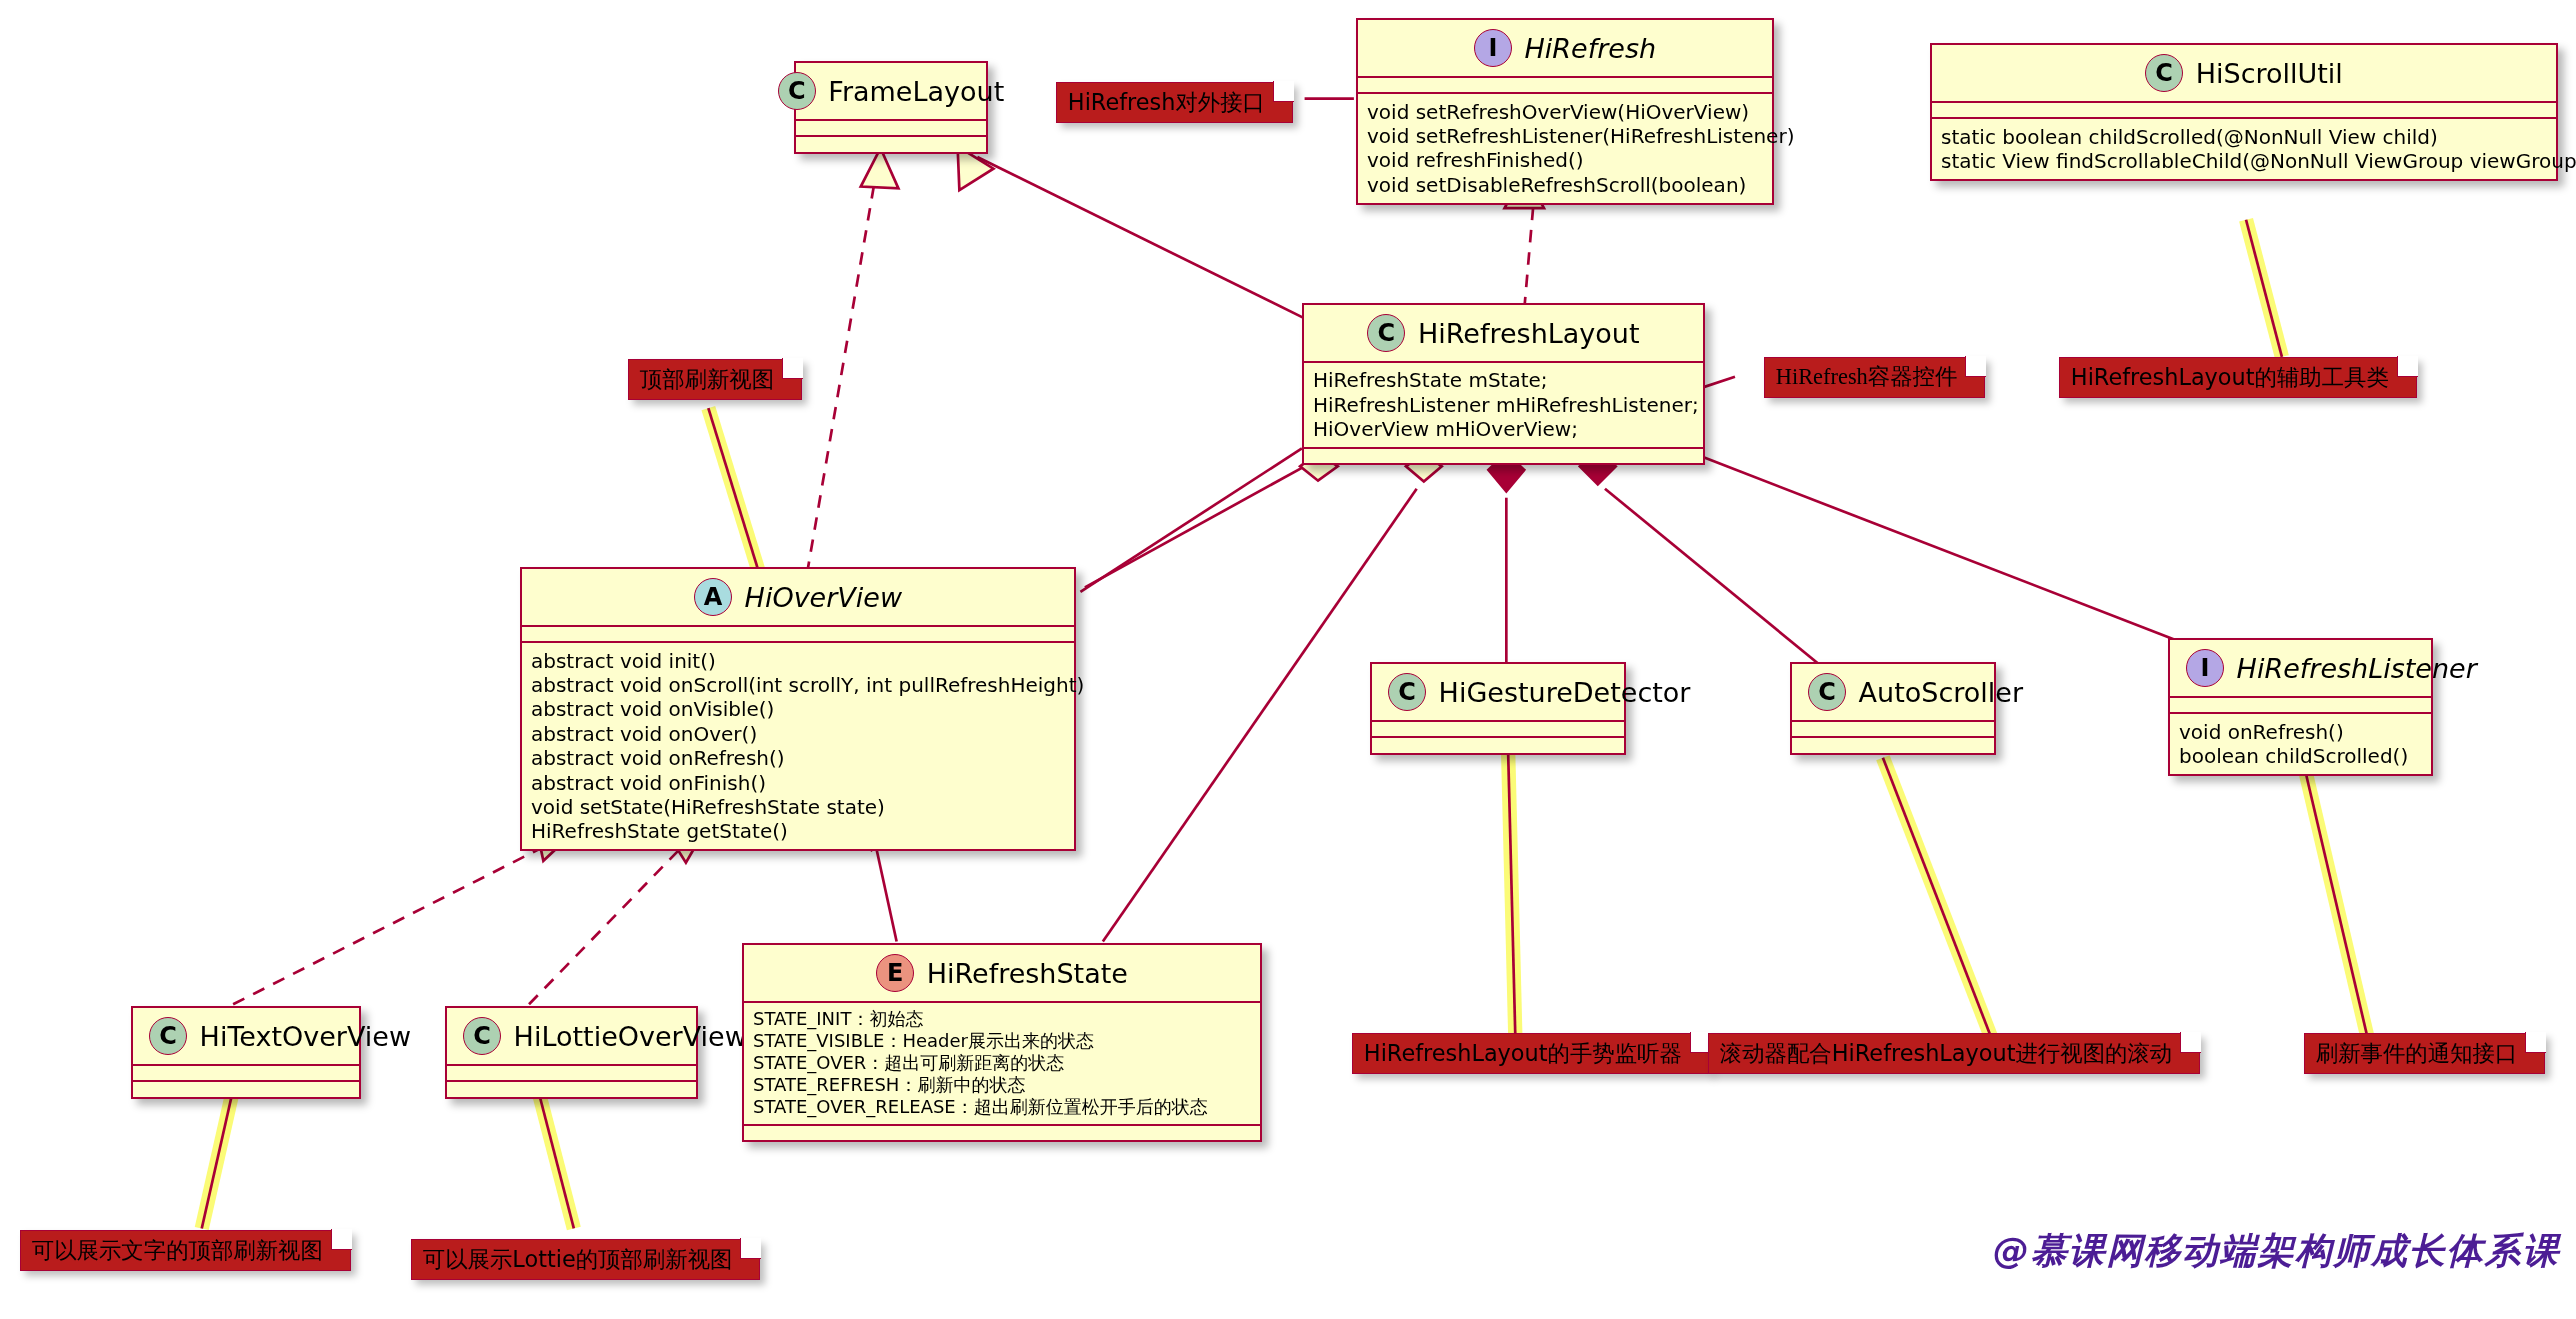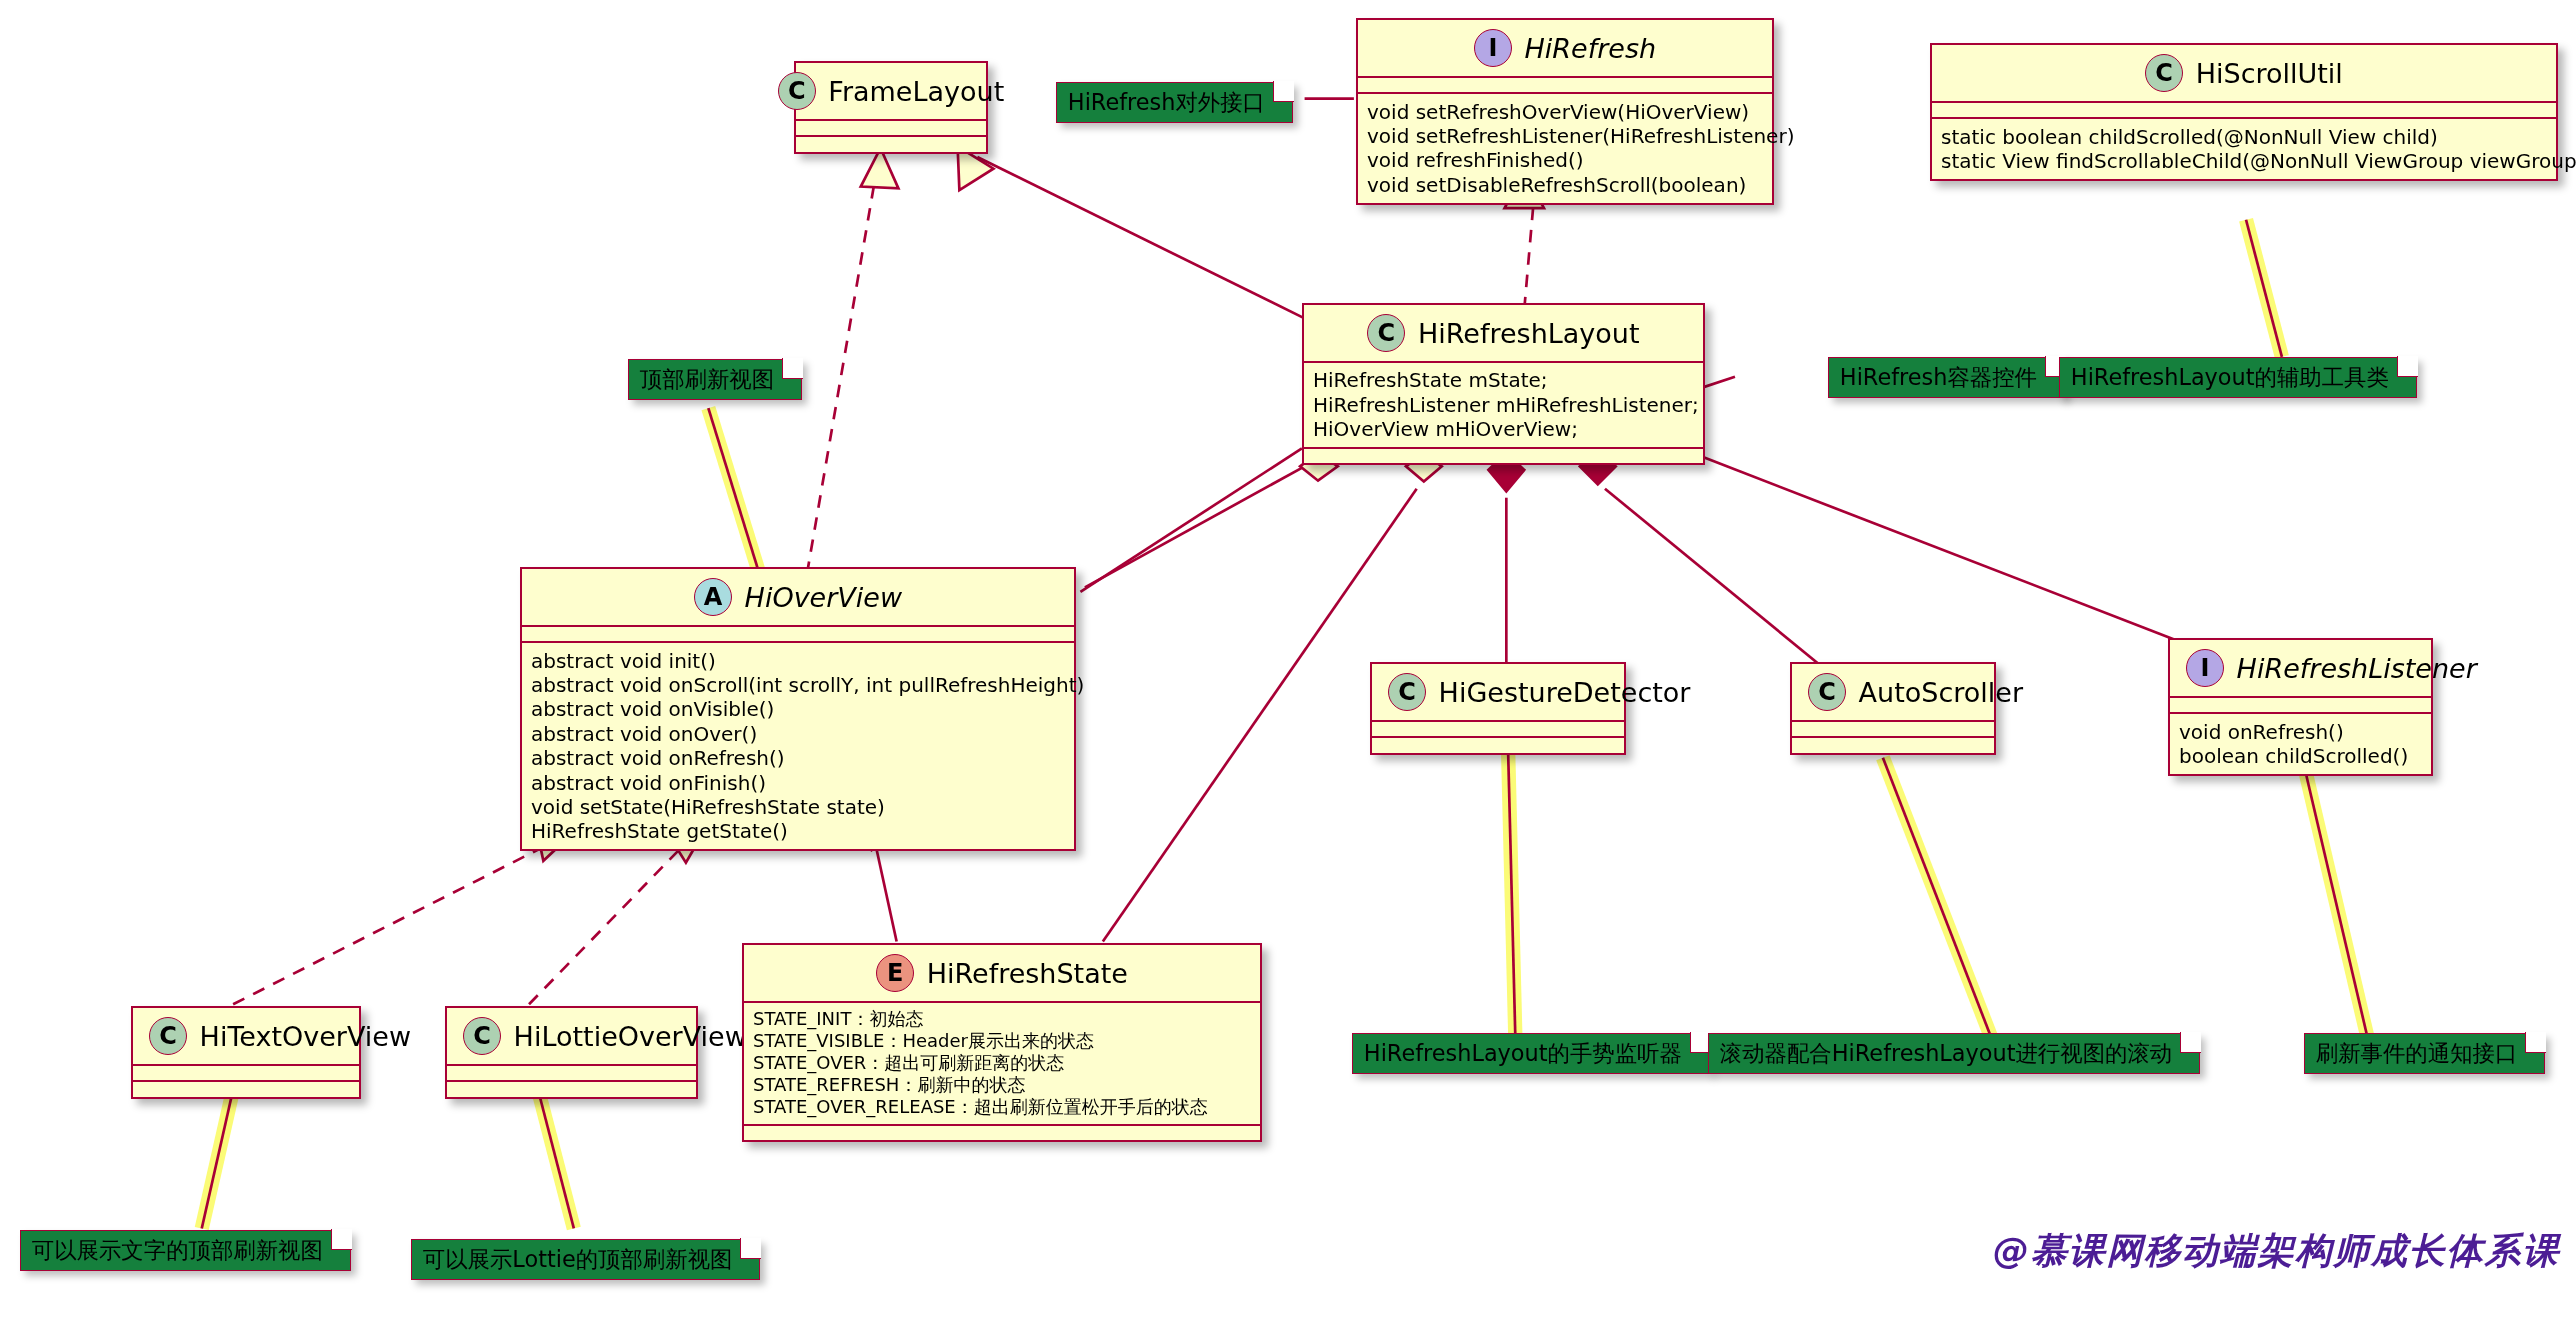--- a/index.html
+++ b/index.html
@@ -23,21 +23,21 @@
   
   .badge{width:36px;height:36px;border-radius:50%;border:1.8px solid #A80036;
          display:flex;align-items:center;justify-content:center;
          font-weight:bold;font-size:24px;color:#000;flex:0 0 auto;}
   .badge.C{background:#ADD1B2;}
   .badge.I{background:#B4A7E5;}
   .badge.A{background:#A9DCDF;}
   .badge.E{background:#EB937F;}
 
   
-  .note{position:absolute;background:#15803d;border:1.8px solid #A80036;
+  .note{position:absolute;background:#b91c1c;border:1.8px solid #A80036;
         box-shadow:5.4px 5.4px 7.2px rgba(0,0,0,.25);box-sizing:border-box;
         padding:5.4px 27px 5.4px 10.8px;font-size:22.4px;color:#000;white-space:nowrap;
         line-height:1.25;}
   .note::after{content:"";position:absolute;right:-1.8px;top:-1.8px;
         width:20px;height:20px;background:#ffffff;
         border-left:1.8px solid #A80036;border-bottom:1.8px solid #A80036;}
 
   
   #wm{position:absolute;right:16px;bottom:44px;font-size:36px;color:#4c1d95;
       font-style:italic;font-weight:bold;white-space:nowrap;letter-spacing:1.8px;
@@ -247,21 +247,21 @@
     </div>
     <div class="sep sec empty"></div>
     <div class="sep sec">
       <div class="row">void onRefresh()</div>
       <div class="row">boolean childScrolled()</div>
     </div>
   </div>
 
   <div class="note" style="left:1056px;top:82px;">HiRefresh对外接口</div>
 
-  <div class="note" style="left:1828px;top:357px;">HiRefresh容器控件</div>
+  <div class="note" style="left:1764px;top:357px;font-family:Liberation Serif, serif;">HiRefresh容器控件</div>
 
   <div class="note" style="left:2059px;top:357px;">HiRefreshLayout的辅助工具类</div>
 
   <div class="note" style="left:628px;top:359px;">顶部刷新视图</div>
 
   <div class="note" style="left:20px;top:1230px;">可以展示文字的顶部刷新视图</div>
 
   <div class="note" style="left:411px;top:1239px;">可以展示Lottie的顶部刷新视图</div>
 
   <div class="note" style="left:1352px;top:1033px;">HiRefreshLayout的手势监听器</div>

